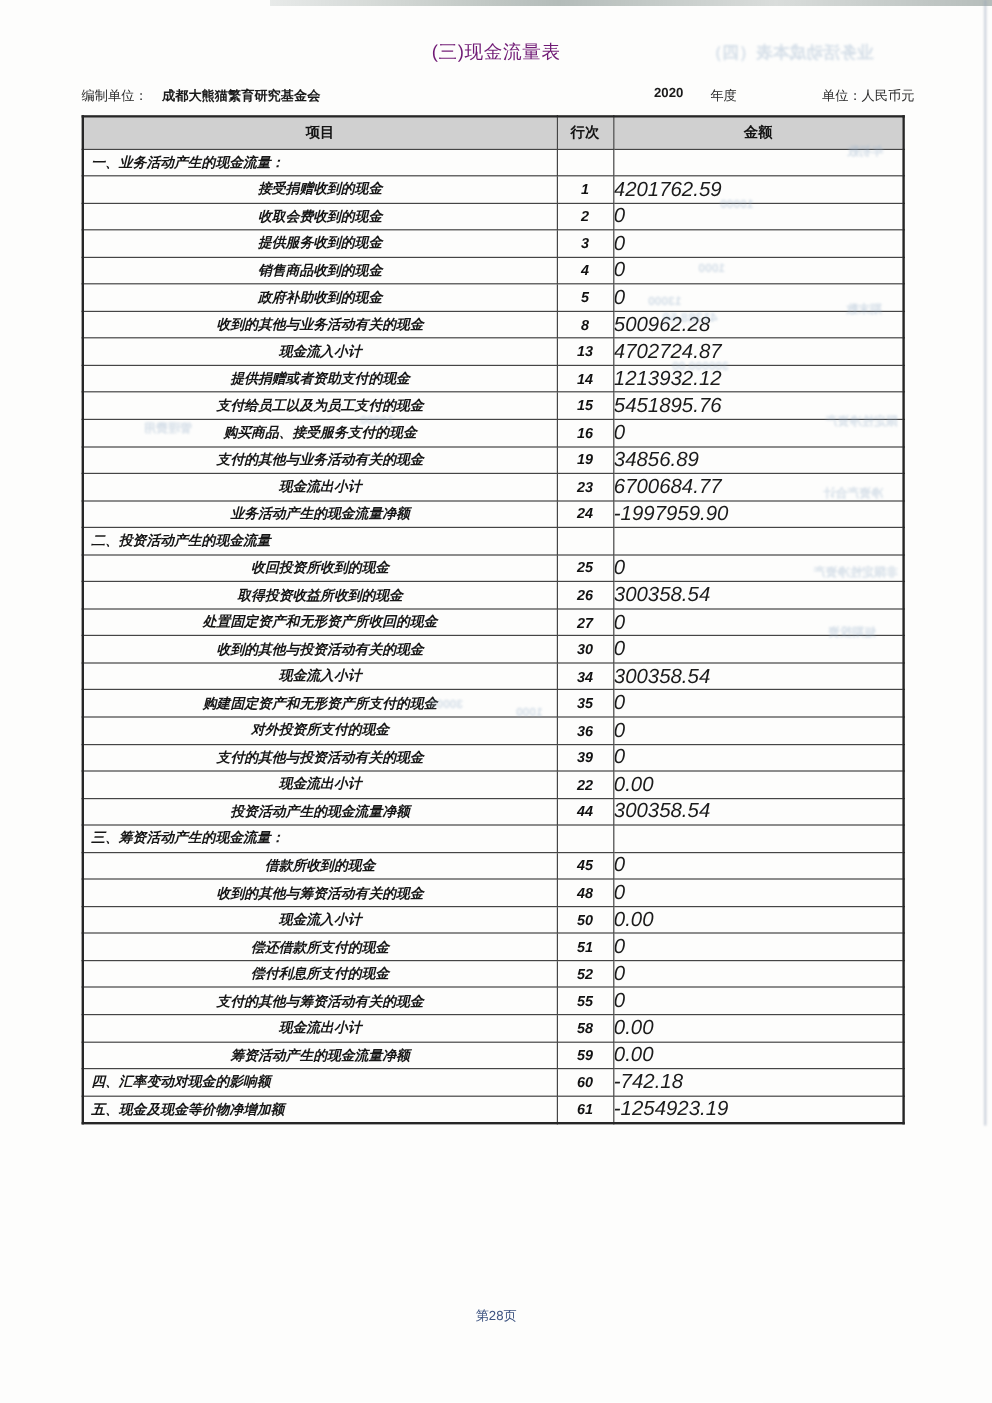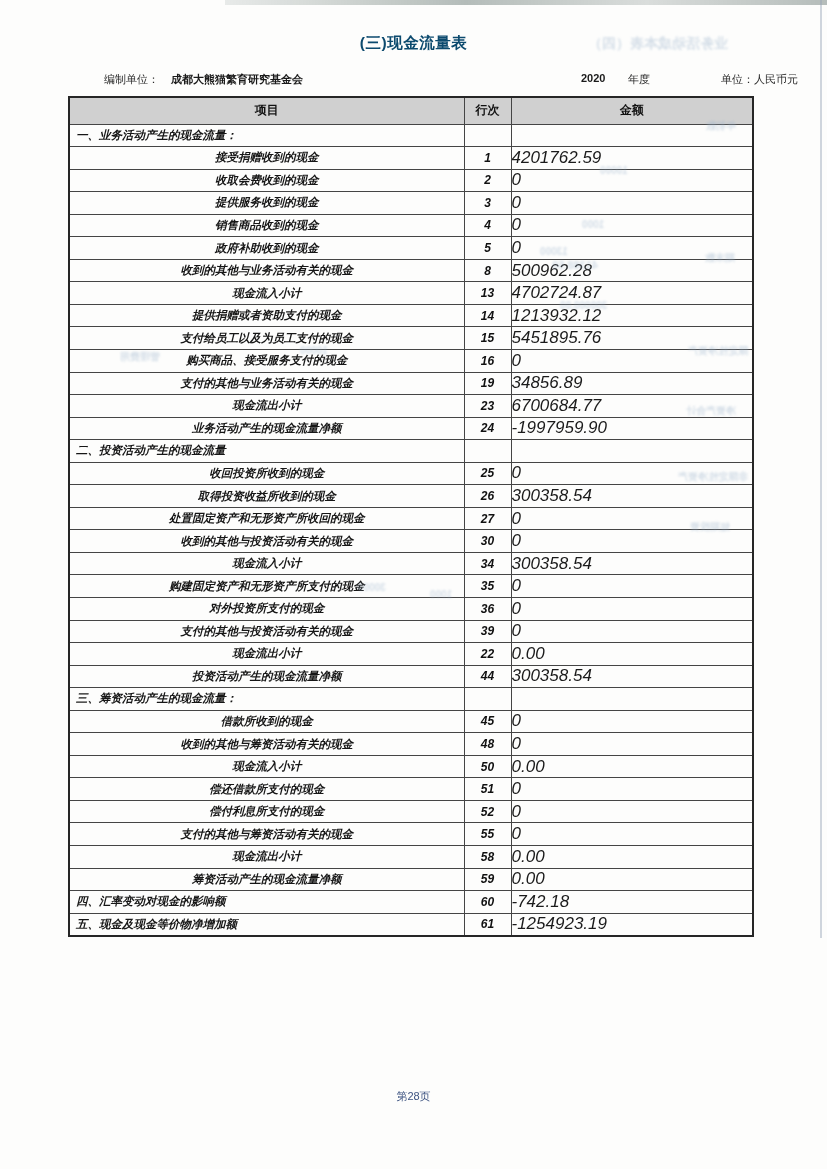--- a/index.html
+++ b/index.html
@@ -39,30 +39,29 @@
     white-space: nowrap;
     pointer-events: none;
   }
   .title {
     position: absolute;
     left: 0; top: 33px;
     width: 100%;
     margin: 0;
     text-align: center;
     font-size: 15.5px;
-    font-weight: bold;
-    color: #0c4a6e;
+    font-weight: normal;
+    color: #701a75;
     letter-spacing: 0.5px;
   }
   .meta {
     position: absolute;
     left: 68px; top: 72px;
     width: 694px; height: 16px;
     font-size: 11px;
-    margin-left: 36px;
   }
   .m-label   { position: absolute; left: 0;    top: 0; color: #2a2a2a; }
   .m-name    { position: absolute; left: 67px; top: 0; font-weight: bold; color: #1a1a1a; }
   .m-year    { position: absolute; left: 477px; top: 0; font-weight: bold; color: #1a1a1a; }
   .m-yearlbl { position: absolute; left: 524px; top: 0; color: #2a2a2a; }
   .m-unit    { position: absolute; right: 0;  top: 0; color: #2a2a2a; }
 
   table.cashflow {
     position: absolute;
     left: 68px; top: 96px;

